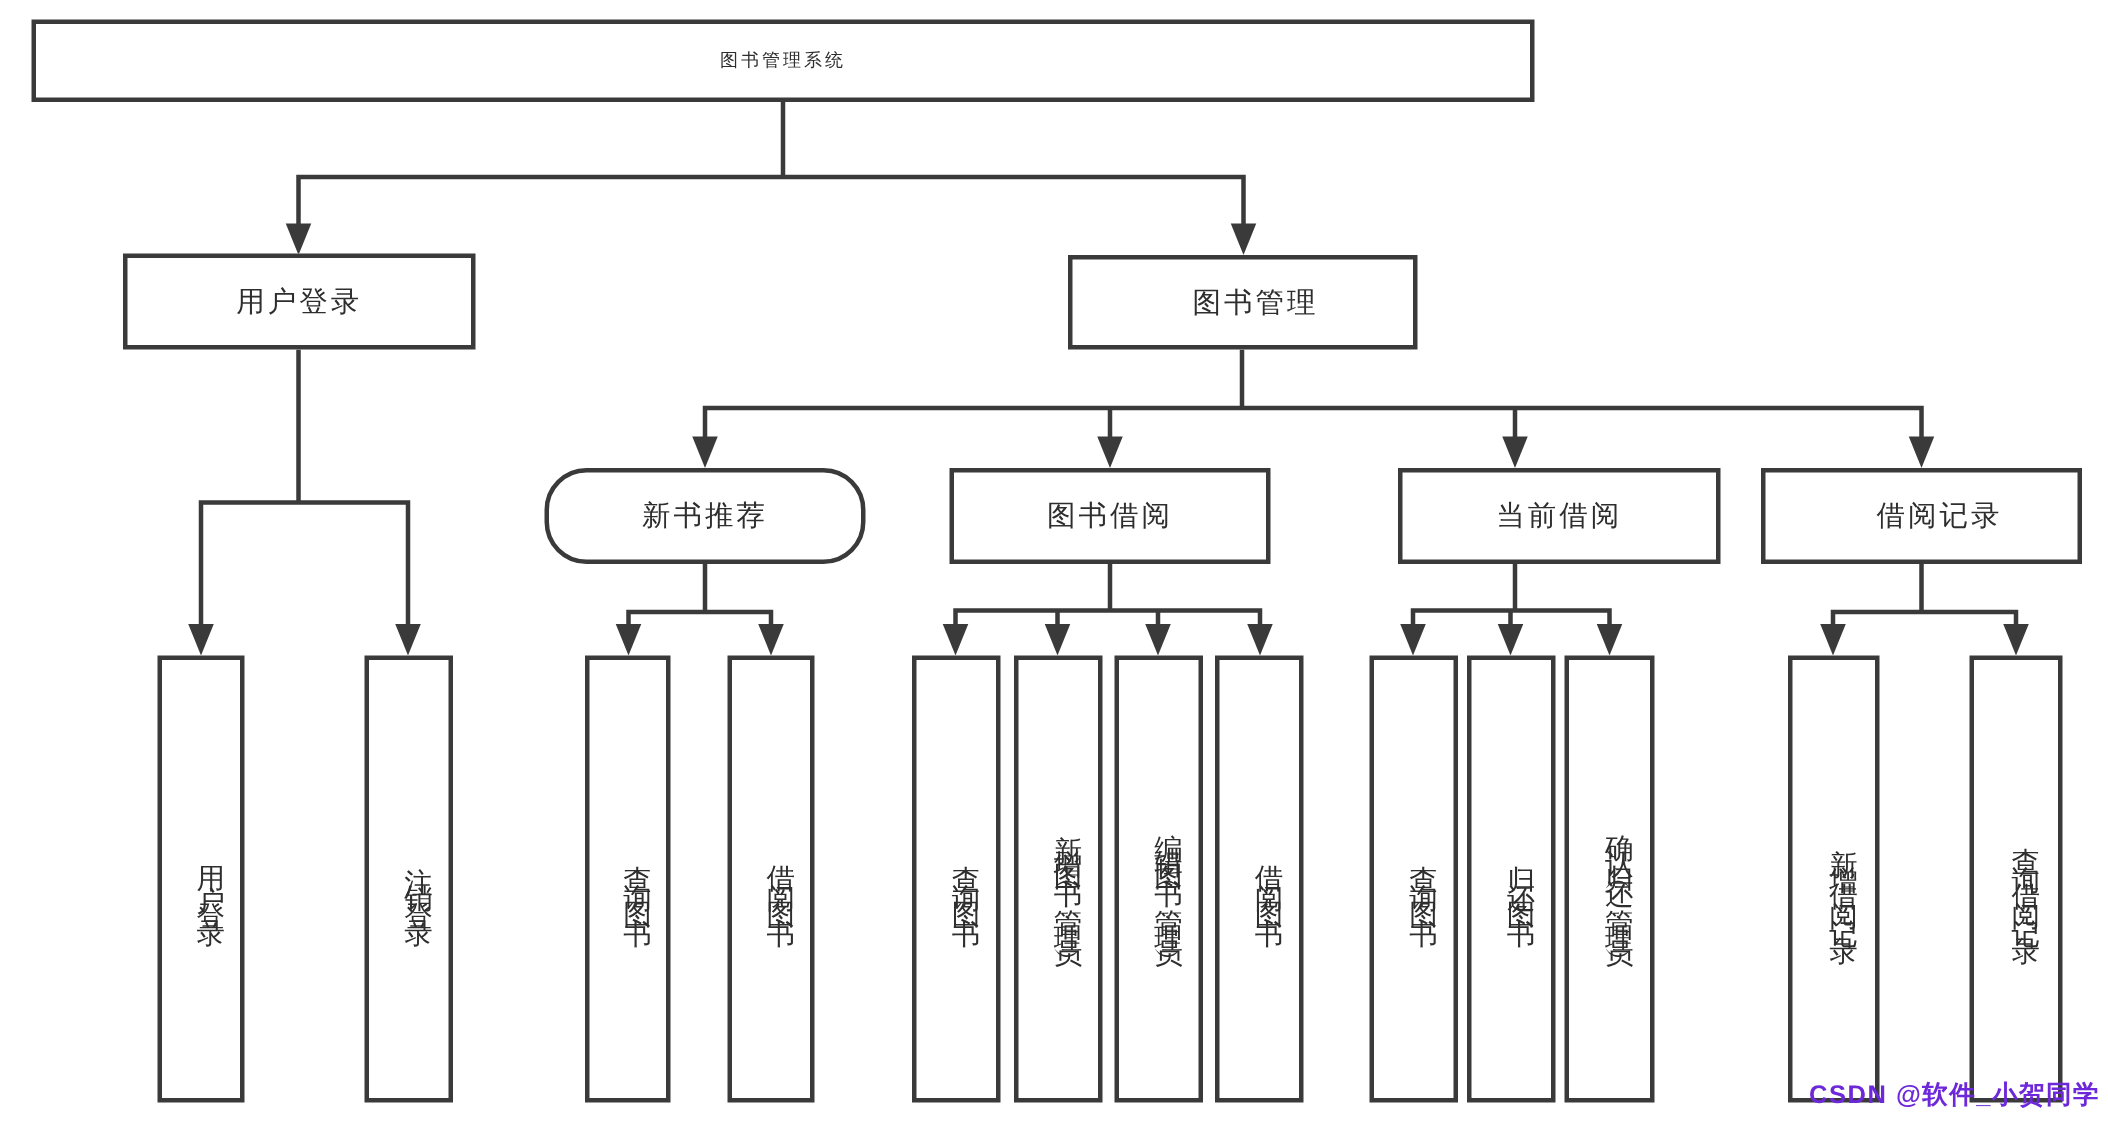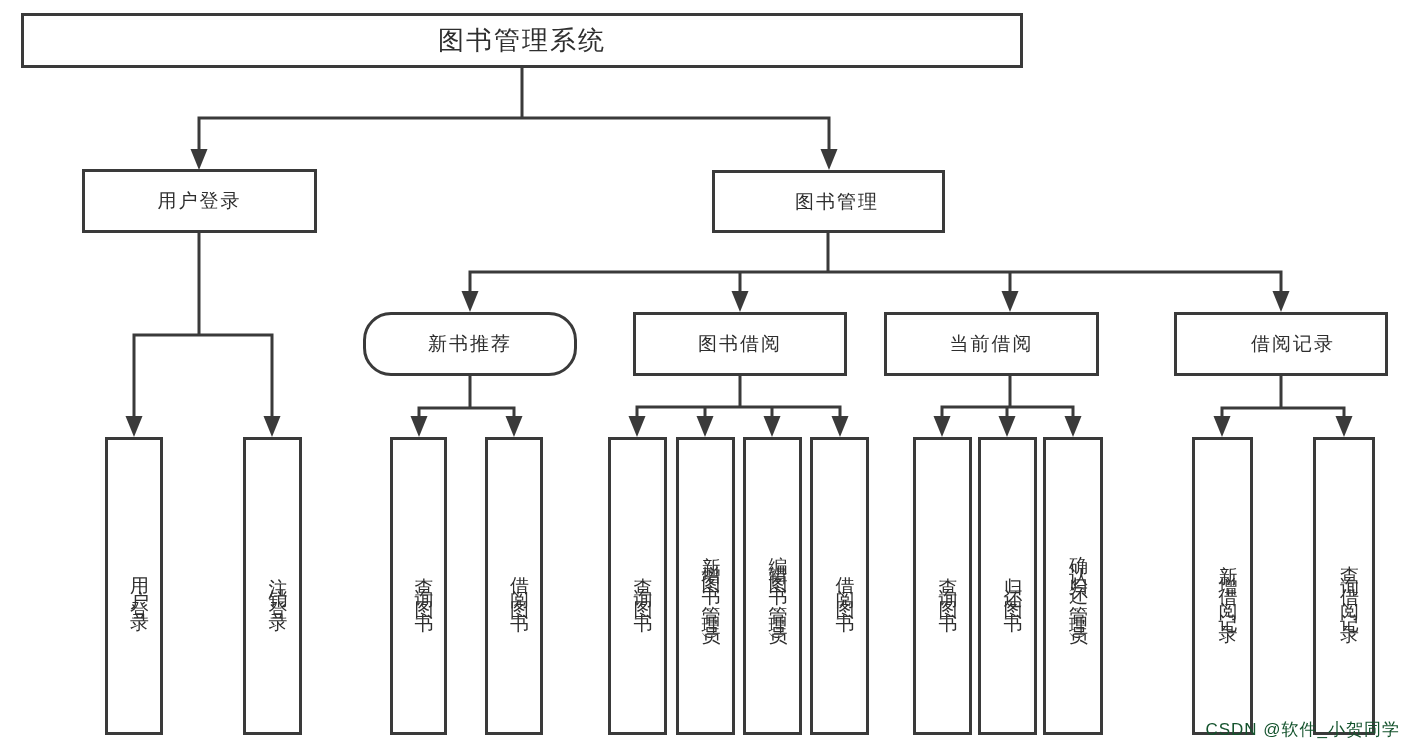--- a/index.html
+++ b/index.html
@@ -23,21 +23,21 @@
     background: #ffffff;
     display: flex;
     align-items: center;
     justify-content: center;
     z-index: 2;
     color: #2e2e2e;
     font-size: 19px;
     letter-spacing: 2px;
     white-space: nowrap;
   }
-  .node.root { font-size: 26px; }
+  .node.root { font-size: 12px; }
   .leaf {
     position: absolute;
     box-sizing: border-box;
     border: 3px solid #3a3a3a;
     background: #ffffff;
     display: flex;
     align-items: center;
     justify-content: center;
     z-index: 2;
     color: #2e2e2e;
@@ -49,24 +49,25 @@
     line-height: 1;
     letter-spacing: 12px;
     white-space: nowrap;
     margin-block-start: 12px; 
   }
   .watermark {
     position: absolute;
     right: 5px;
     bottom: 6px;
     z-index: 3;
-    color: #14532d;
+    color: #6d28d9;
     font-size: 17px;
     letter-spacing: 1px;
     white-space: nowrap;
+    font-weight: bold;
   }
 </style>
 </head>
 <body>
 
 <div class="stage">
 
   <svg class="wires" width="1405" height="747" viewBox="0 0 1405 747">
     <g stroke="#3a3a3a" stroke-width="3" fill="none">
 
@@ -117,21 +118,21 @@
   <div class="node" style="left:712px; top:170px; width:233px; height:63px;padding-left:17px;">
     <span>图书管理</span>
   </div>
 
   <div class="node" style="left:363px; top:312px; width:214px; height:64px;border-radius:28px;">
     <span>新书推荐</span>
   </div>
   <div class="node" style="left:633px; top:312px; width:214px; height:64px;">
     <span>图书借阅</span>
   </div>
-  <div class="node" style="left:884px; top:312px; width:215px; height:64px;">
+  <div class="node" style="left:932px; top:312px; width:215px; height:64px;">
     <span>当前借阅</span>
   </div>
   <div class="node" style="left:1174px; top:312px; width:214px; height:64px;padding-left:24px;">
     <span>借阅记录</span>
   </div>
 
   <div class="leaf" style="left:105px; top:437px; width:58px; height:298px;">
     <span class="vtext">用户登录</span>
   </div>
   <div class="leaf" style="left:243px; top:437px; width:59px; height:298px;">

